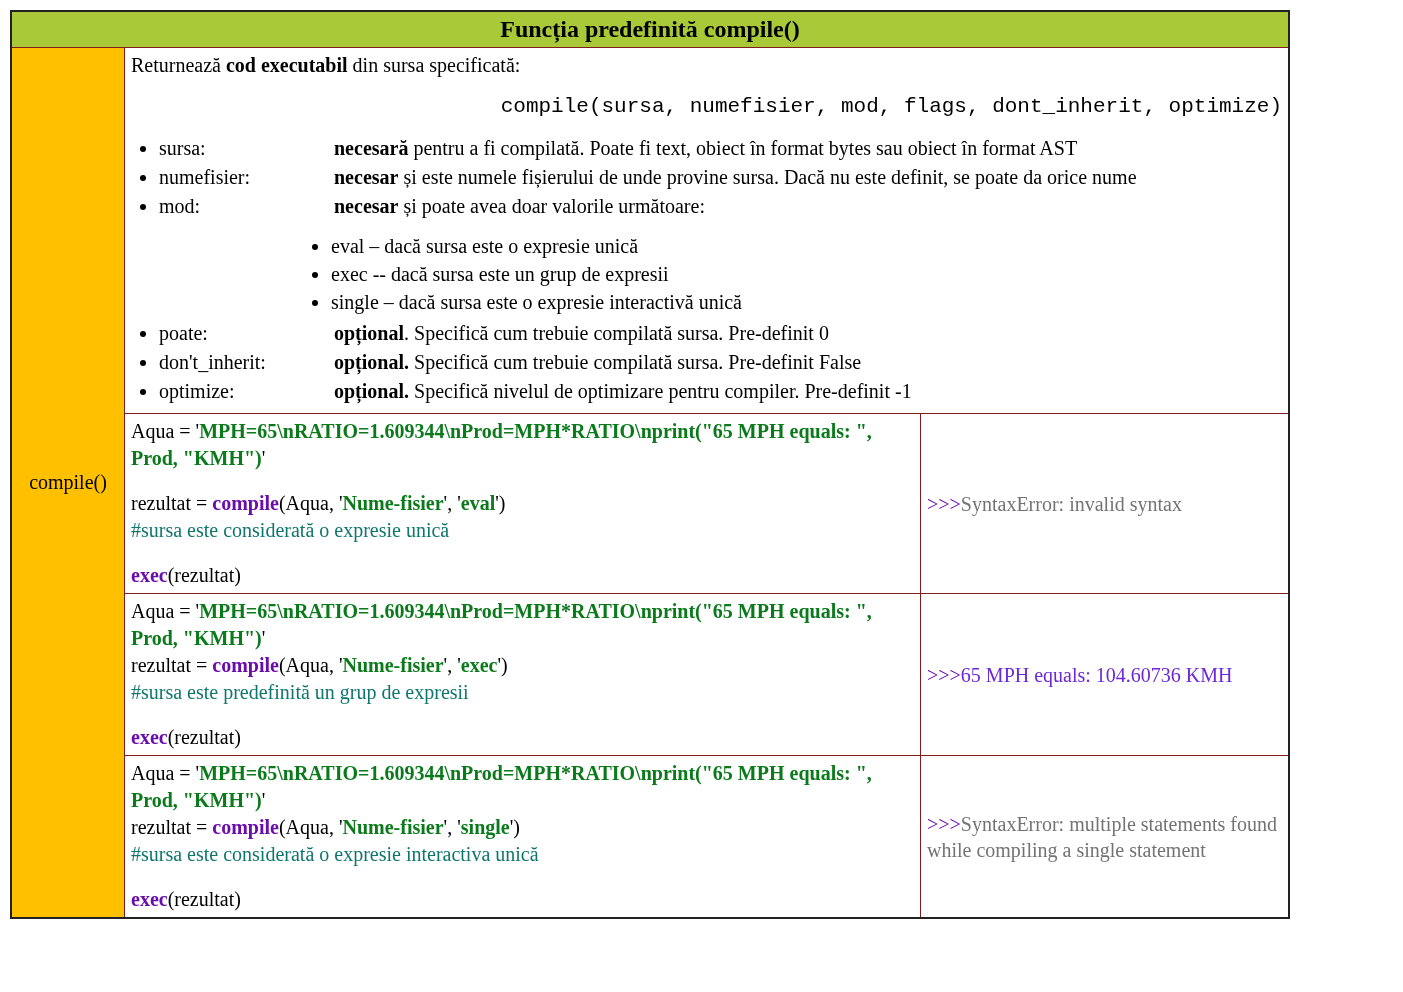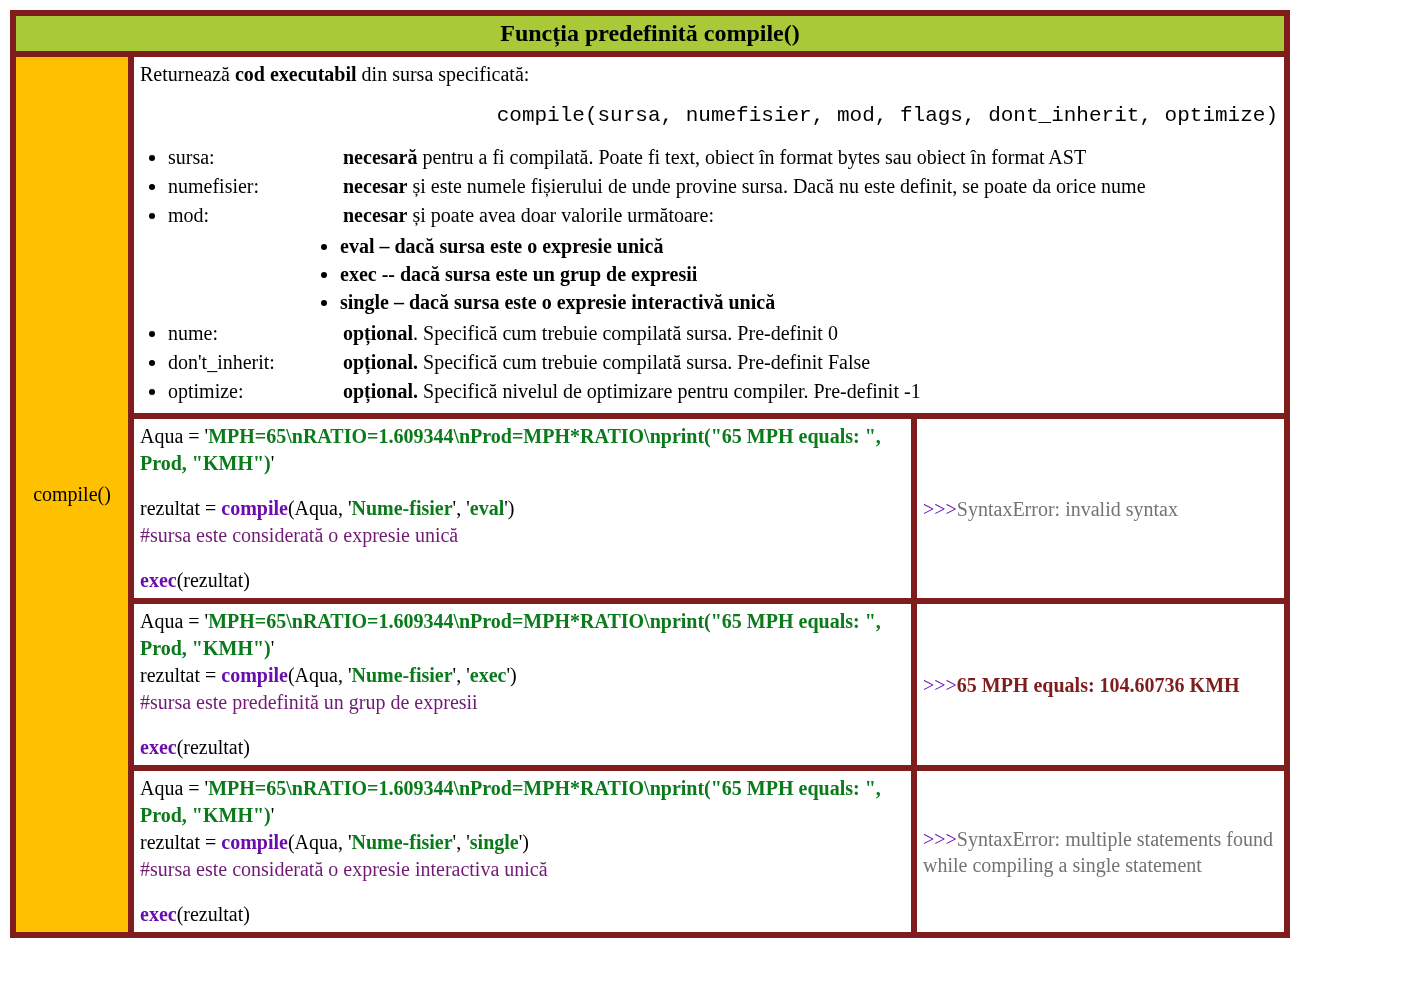--- a/index.html
+++ b/index.html
@@ -10,21 +10,21 @@
     background: #fff;
     color: #000;
   }
   table.outer {
     border-collapse: collapse;
     width: 1280px;
     border: 2px solid #222;
   }
   table.outer > tbody > tr > td,
   table.outer > tbody > tr > th {
-    border: 6px solid #7f1d1d;
+    border: 1px solid #7f1d1d;
     padding: 4px 6px;
     vertical-align: middle;
   }
   th.title {
     background: #a9c938;
     text-align: center;
     font-weight: bold;
     font-size: 24px;
     padding: 8px 0;
   }
@@ -47,23 +47,22 @@
   }
   ul.params {
     margin: 4px 0 4px 28px;
     padding: 0;
   }
   ul.params > li {
     list-style: disc;
     margin: 2px 0;
   }
   ul.sub {
-    margin: 4px 0 2px 200px;
+    margin: 13px 0 2px 200px;
     padding: 0;
-    font-weight: bold;
   }
   ul.sub > li {
     list-style: disc;
     margin: 1px 0;
   }
   .plabel { display:inline-block; width: 175px; }
   b { font-weight: bold; }
   td.code {
     padding: 4px 8px 6px 8px;
     line-height: 1.35;
@@ -71,24 +70,24 @@
     margin-top: 48px;
   }
   td.out {
     padding: 4px 8px 6px 8px;
     vertical-align: bottom;
     width: 355px;
     line-height: 1.3;
   }
   .kw { color: #6a0dad; font-weight: bold; }
   .str { color: #0a7a1b; font-weight: bold; }
-  .cmt { color: #701a75; }
+  .cmt { color: #0f766e; }
   .prm { color: #6a0dad; }
   .err { color: #737373; }
-  .okblue { color: #7f1d1d; font-weight: bold; text-align: center; }
+  .okblue { color: #6d28d9; font-weight: normal; text-align: center; }
   .spacer { height: 18px; }
 </style>
 </head>
 <body>
 
 <table class="outer">
 <tbody>
   <tr>
     <th class="title" colspan="3">Funcția predefinită compile()</th>
   </tr>
@@ -102,21 +101,21 @@
         <li><span class="plabel">sursa:</span><b>necesară</b><span> pentru a fi compilată. Poate fi text, obiect în format bytes sau obiect în format AST</span></li>
         <li><span class="plabel">numefisier:</span><b>necesar</b><span> și este numele fișierului de unde provine sursa. Dacă nu este definit, se poate da orice nume</span></li>
         <li><span class="plabel">mod:</span><b>necesar</b><span> și poate avea doar valorile următoare:</span></li>
       </ul>
       <ul class="sub">
         <li>eval – dacă sursa este o expresie unică</li>
         <li>exec -- dacă sursa este un grup de expresii</li>
         <li>single – dacă sursa este o expresie interactivă unică</li>
       </ul>
       <ul class="params">
-        <li><span class="plabel">nume:</span><b>opțional</b><span>. Specifică cum trebuie compilată sursa. Pre-definit 0</span></li>
+        <li><span class="plabel">poate:</span><b>opțional</b><span>. Specifică cum trebuie compilată sursa. Pre-definit 0</span></li>
         <li><span class="plabel">don't_inherit:</span><b>opțional.</b><span> Specifică cum trebuie compilată sursa. Pre-definit False</span></li>
         <li><span class="plabel">optimize:</span><b>opțional.</b><span> Specifică nivelul de optimizare pentru compiler. Pre-definit -1</span></li>
       </ul>
     </td>
   </tr>
 
   <tr>
     <td class="code">
       <span>Aqua = '</span><span class="str">MPH=65\nRATIO=1.609344\nProd=MPH*RATIO\nprint("65 MPH equals: ", Prod, "KMH")</span><span>'</span><br>
       <div class="spacer"></div>

